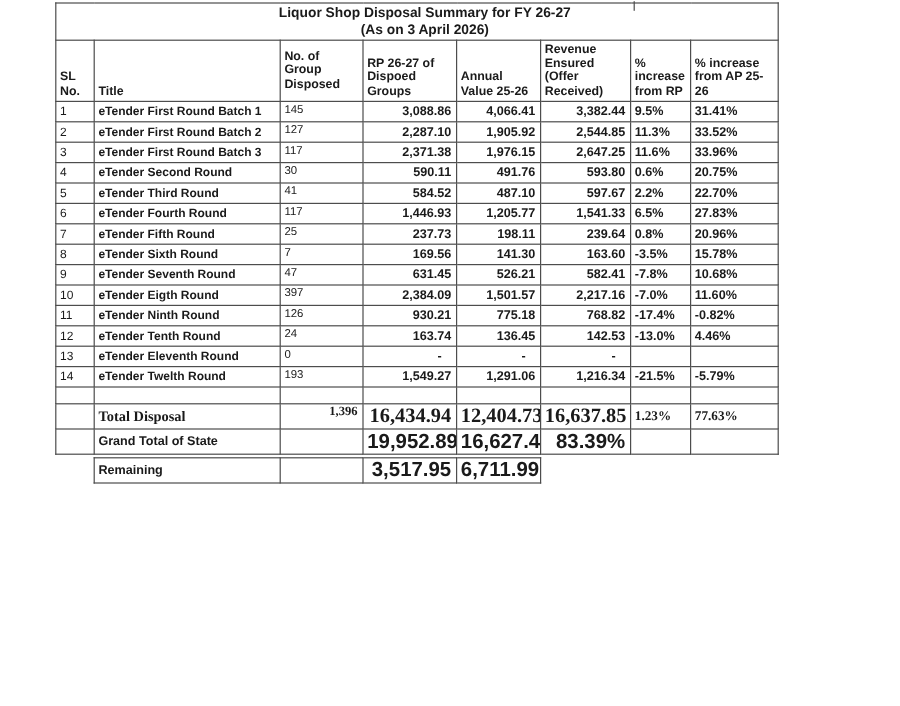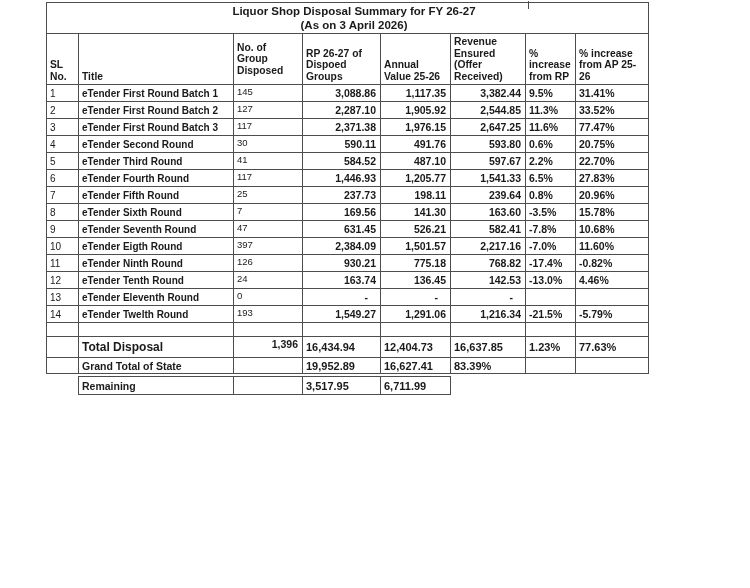--- a/index.html
+++ b/index.html
@@ -18,21 +18,21 @@
     padding:0 3px;
     overflow:hidden;
     white-space:nowrap;
     font-size:10.5px;
   }
   
   .r-title  { height:31px; }
   .r-hdr    { height:45px; }
   #data-rows tr { height:17px; }
   .r-blank  { height:14px; }
-  .r-total  { height:21px; }
+  .r-total  { height:21px;font-family:Liberation Serif, serif; }
   .r-pct    { height:14px; }
   .r-grand  { height:16px; }
   .r-gap    { height:3px; }
   .r-rem    { height:18px; }
 
   
   .title-cell {
     font-weight:bold; font-size:11.5px; line-height:14px;
     text-align:center; vertical-align:middle;
     padding-left:16px; white-space:normal;
@@ -48,21 +48,21 @@
   .sl  { font-weight:normal; font-size:10px;  text-align:left;  vertical-align:middle; }
   .ttl { font-weight:bold;   font-size:10px;  text-align:left;  vertical-align:middle; }
   .grp { font-weight:normal; font-size:9.5px; text-align:left;  vertical-align:top; line-height:11px; padding-top:1px; }
   .num { font-weight:bold;   font-size:10.5px;text-align:right; vertical-align:middle; padding-right:4px; }
   .pct { font-weight:bold;   font-size:10.5px;text-align:left;  vertical-align:middle; }
   .dash{ padding-right:12px; }
 
   
   .total-label { font-weight:bold; font-size:12px;   vertical-align:middle; }
   .total-grp   { font-weight:bold; font-size:10.5px; text-align:right; vertical-align:top; padding-right:4px; padding-top:1px;margin-top:44px; }
-  .total-num   { font-weight:bold; font-size:11px;   text-align:left; vertical-align:middle; padding-right:4px; }
+  .total-num   { font-weight:bold; font-size:17px;   text-align:right; vertical-align:middle; padding-right:4px; }
   .total-pct   { font-weight:bold; font-size:11px;   text-align:left;  vertical-align:middle;margin-left:20px; }
   .sum-label   { font-weight:bold; font-size:10.5px; vertical-align:middle; }
   .noborder    { border:none; }
   .r-gap td    { border:none; }
 
   
   .artifact-tick {
     position:absolute; left:528px; top:1px;
     width:1px; height:8px; background:#4d4d4d;
   }
@@ -105,21 +105,21 @@
           <td class="hdr">% increase from AP 25-26</td>
         </tr>
       </tbody>
 
       <tbody id="data-rows">
           <tr>
             <td class="sl">1</td>
             <td class="ttl">eTender First Round Batch 1</td>
             <td class="grp">145</td>
             <td class="num">3,088.86</td>
-            <td class="num">1,117.35</td>
+            <td class="num">4,066.41</td>
             <td class="num">3,382.44</td>
             <td class="pct">9.5%</td>
             <td class="pct">31.41%</td>
           </tr>
           <tr>
             <td class="sl">2</td>
             <td class="ttl">eTender First Round Batch 2</td>
             <td class="grp">127</td>
             <td class="num">2,287.10</td>
             <td class="num">1,905.92</td>
@@ -128,21 +128,21 @@
             <td class="pct">33.52%</td>
           </tr>
           <tr>
             <td class="sl">3</td>
             <td class="ttl">eTender First Round Batch 3</td>
             <td class="grp">117</td>
             <td class="num">2,371.38</td>
             <td class="num">1,976.15</td>
             <td class="num">2,647.25</td>
             <td class="pct">11.6%</td>
-            <td class="pct">77.47%</td>
+            <td class="pct">33.96%</td>
           </tr>
           <tr>
             <td class="sl">4</td>
             <td class="ttl">eTender Second Round</td>
             <td class="grp">30</td>
             <td class="num">590.11</td>
             <td class="num">491.76</td>
             <td class="num">593.80</td>
             <td class="pct">0.6%</td>
             <td class="pct">20.75%</td>

